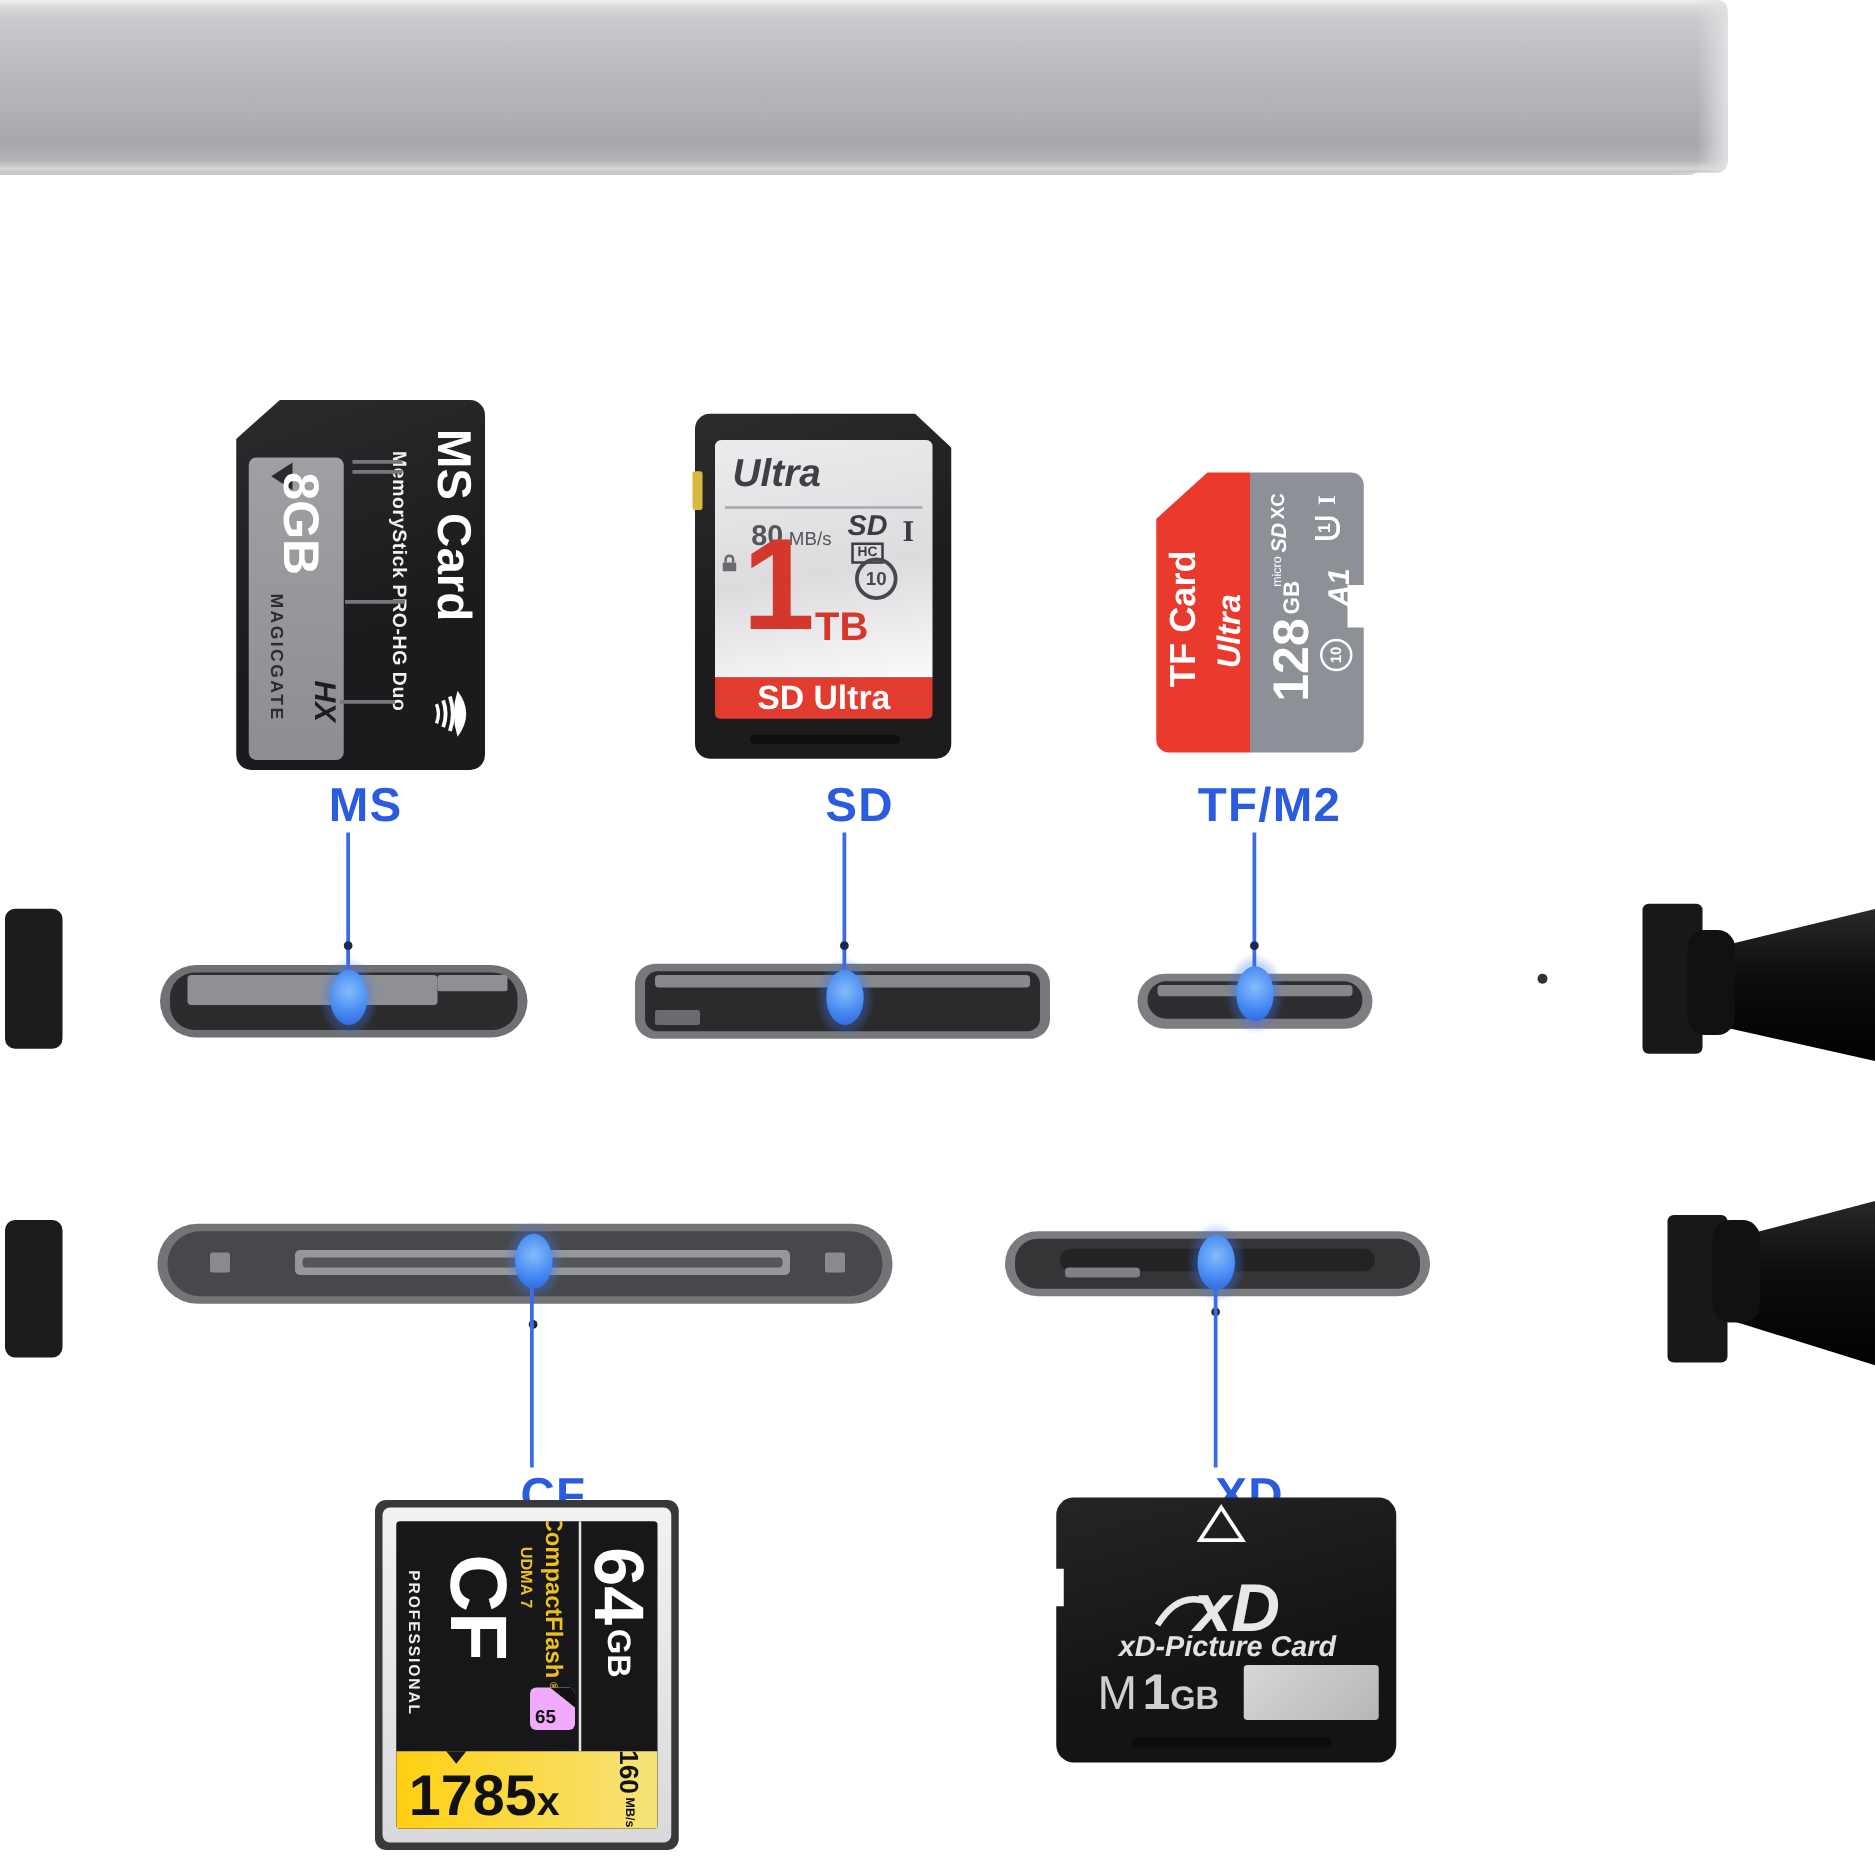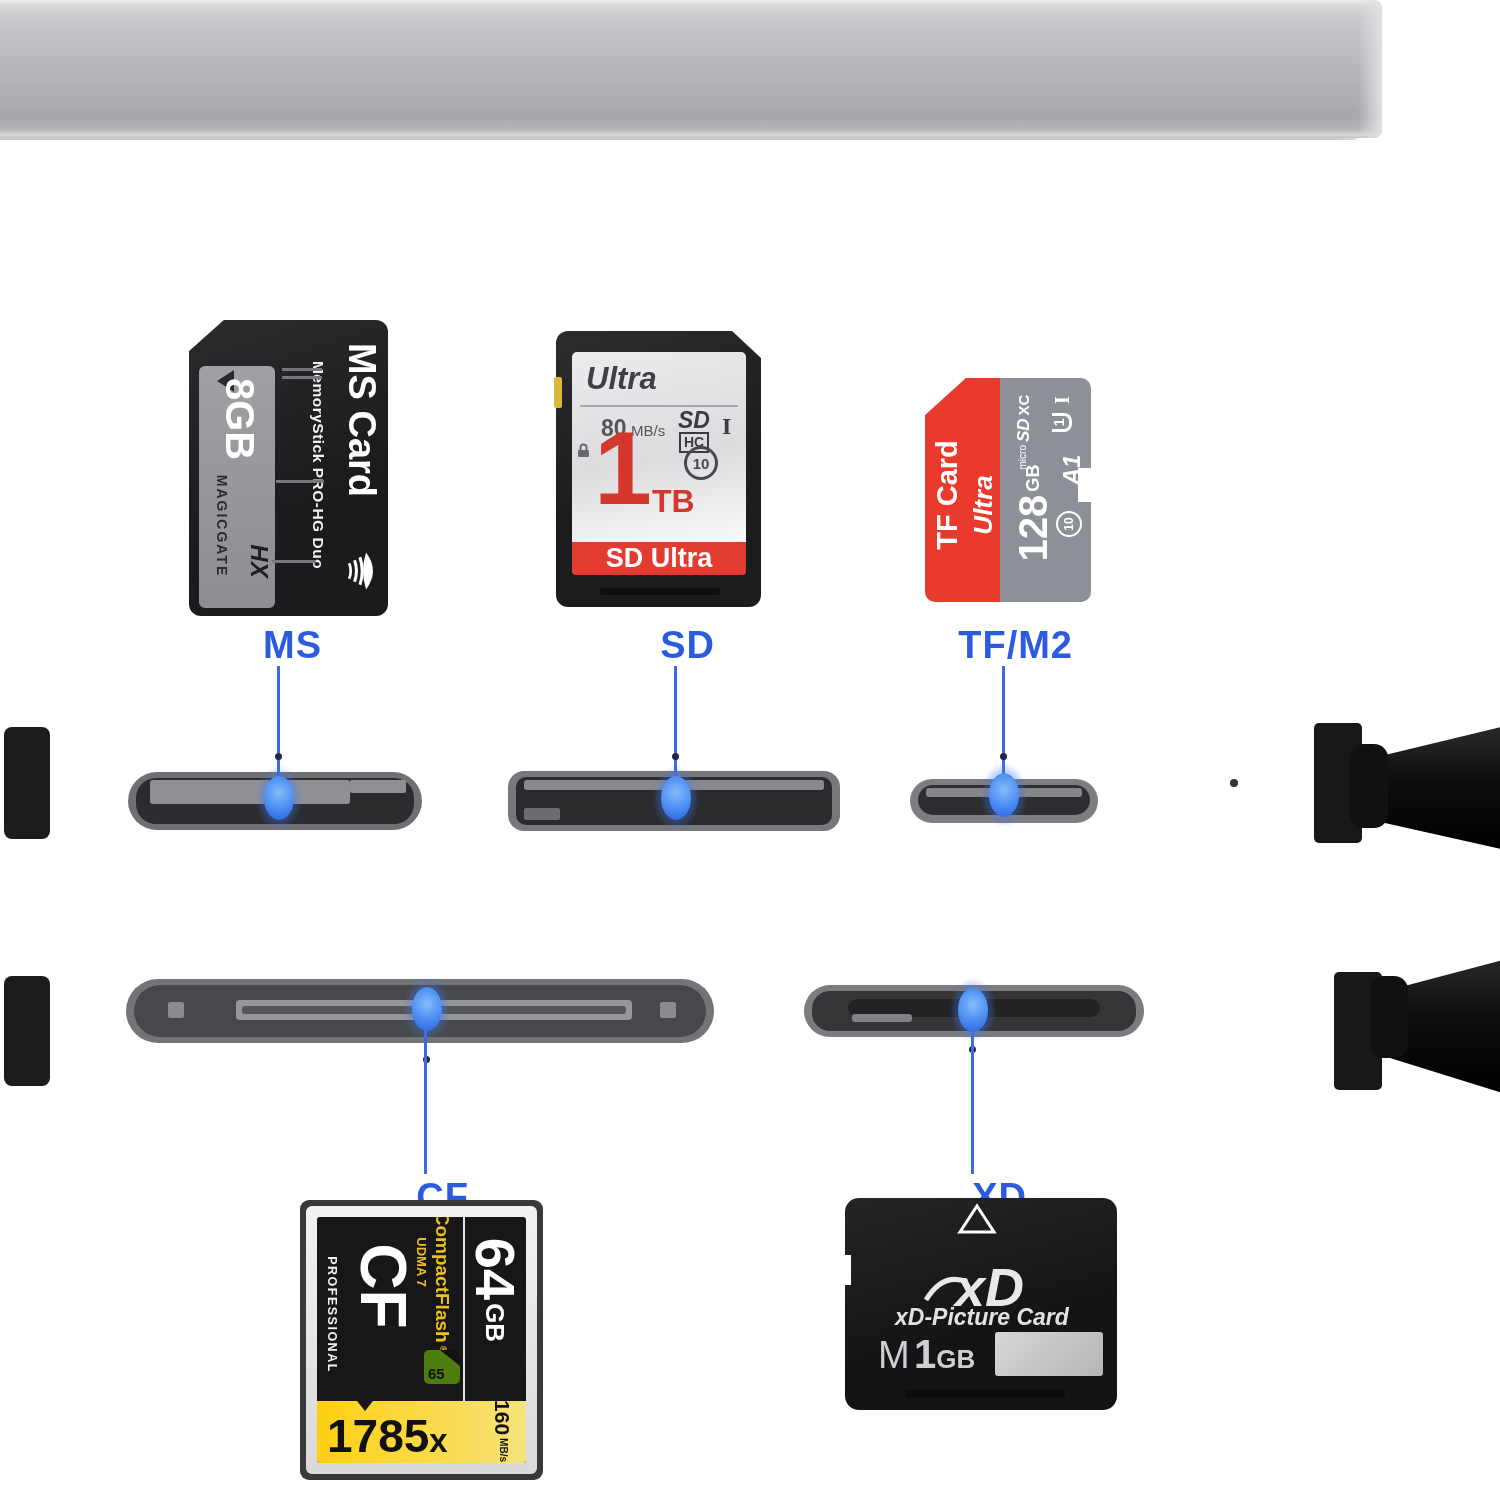--- a/index.html
+++ b/index.html
@@ -162,21 +162,21 @@
 
   <div class="abs card" style="left:556px;top:331px;width:205px;height:276px;background:linear-gradient(160deg,#2c2c2f,#1c1c1f 55%);">
     <div class="abs chamfer" style="right:-1px;top:-1px;border-top:29px solid #fff;border-left:31px solid transparent;"></div>
     <div class="abs" style="left:-2px;top:46px;width:8px;height:31px;background:#d8b93c;border-radius:2px;"></div>
     <div class="abs" style="left:16px;top:21px;width:174px;height:190px;background:linear-gradient(170deg,#ececee 0%,#dcdcdf 55%,#fafafb 100%);border-radius:5px 5px 0 0;"></div>
     <div class="abs" style="left:30px;top:30px;font-size:31px;font-weight:700;font-style:italic;color:#404044;"><span>Ultra</span></div>
     <div class="abs" style="left:24px;top:74px;width:158px;height:2px;background:#a8a8ac;"></div>
     <div class="abs" style="left:30px;top:84px;color:#56565a;"><span style="font-size:23px;font-weight:700;margin-left:15px;">80</span> <span style="font-size:15px;">MB/s</span></div>
     <div class="abs" style="left:116px;top:78px;width:44px;text-align:center;color:#3c3c40;">
       <div style="font-size:23px;font-weight:700;font-style:italic;line-height:1;">SD</div>
-      <div style="font-size:14px;font-weight:700;border:2px solid #3c3c40;display:inline-block;padding:0 3px;line-height:1.2;">HC</div>
+      <div style="font-size:11px;font-weight:700;border:2px solid #3c3c40;display:inline-block;padding:0 3px;line-height:1.2;">HC</div>
     </div>
     <div class="abs" style="left:166px;top:82px;font-family:'Liberation Serif',serif;font-size:24px;font-weight:700;color:#3c3c40;"><span>I</span></div>
     <svg class="abs" style="left:22px;top:112px;" width="13" height="15" viewBox="0 0 13 15">
       <rect y="7" width="11" height="7" rx="1" fill="#6a6a6e"></rect>
       <path d="M2.5 7 V4.5 a3 3 0 0 1 6 0 V7" stroke="#6a6a6e" fill="none" stroke-width="2"></path>
     </svg>
     <div class="abs" style="left:38px;top:78px;font-size:104px;font-weight:700;color:#d4382c;"><span>1</span></div>
     <div class="abs" style="left:96px;top:152px;font-size:32px;font-weight:700;color:#d4382c;"><span>TB</span></div>
     <div class="abs" style="left:128px;top:115px;width:28px;height:28px;border:3px solid #48484c;border-radius:50%;display:flex;align-items:center;justify-content:center;font-size:15px;font-weight:700;color:#48484c;">
         <span>10</span>
@@ -234,21 +234,21 @@
       <div class="rt r90" style="left:2px;top:36px;width:128px;height:66px;font-size:64px;font-weight:700;color:#fff;">
           <span>CF</span>
         </div>
       <div class="rt r90" style="left:63px;top:38px;width:84px;height:14px;font-size:13px;font-weight:700;color:#edc11d;">
           <span>UDMA 7</span>
         </div>
       <div class="rt r90" style="left:52px;top:55px;width:148px;height:20px;font-size:19px;font-weight:700;color:#edc11d;">
           <span>CompactFlash</span>
           <sup style="font-size:9px;">®</sup>
         </div>
-      <div class="abs" style="left:107px;top:133px;width:36px;height:34px;background:#4d7c0f;border-radius:5px;overflow:hidden;">
+      <div class="abs" style="left:107px;top:133px;width:36px;height:34px;background:#f0abfc;border-radius:5px;overflow:hidden;">
         <div class="abs chamfer" style="right:0;top:0;border-top:16px solid #111;border-left:20px solid transparent;"></div>
         <div class="abs" style="left:4px;bottom:2px;font-size:15px;font-weight:700;color:#111;"><span>65</span></div>
       </div>
       <div class="rt r90" style="left:99px;top:44px;width:158px;height:58px;color:#fff;">
         <span style="font-size:56px;font-weight:700;">64</span>
           <span style="font-size:26px;font-weight:700;">GB</span>
       </div>
       <div class="abs" style="left:10px;top:192px;color:#111;">
         <span style="font-size:46px;font-weight:700;">1785</span><span style="font-size:33px;font-weight:700;">x</span>
       </div>

